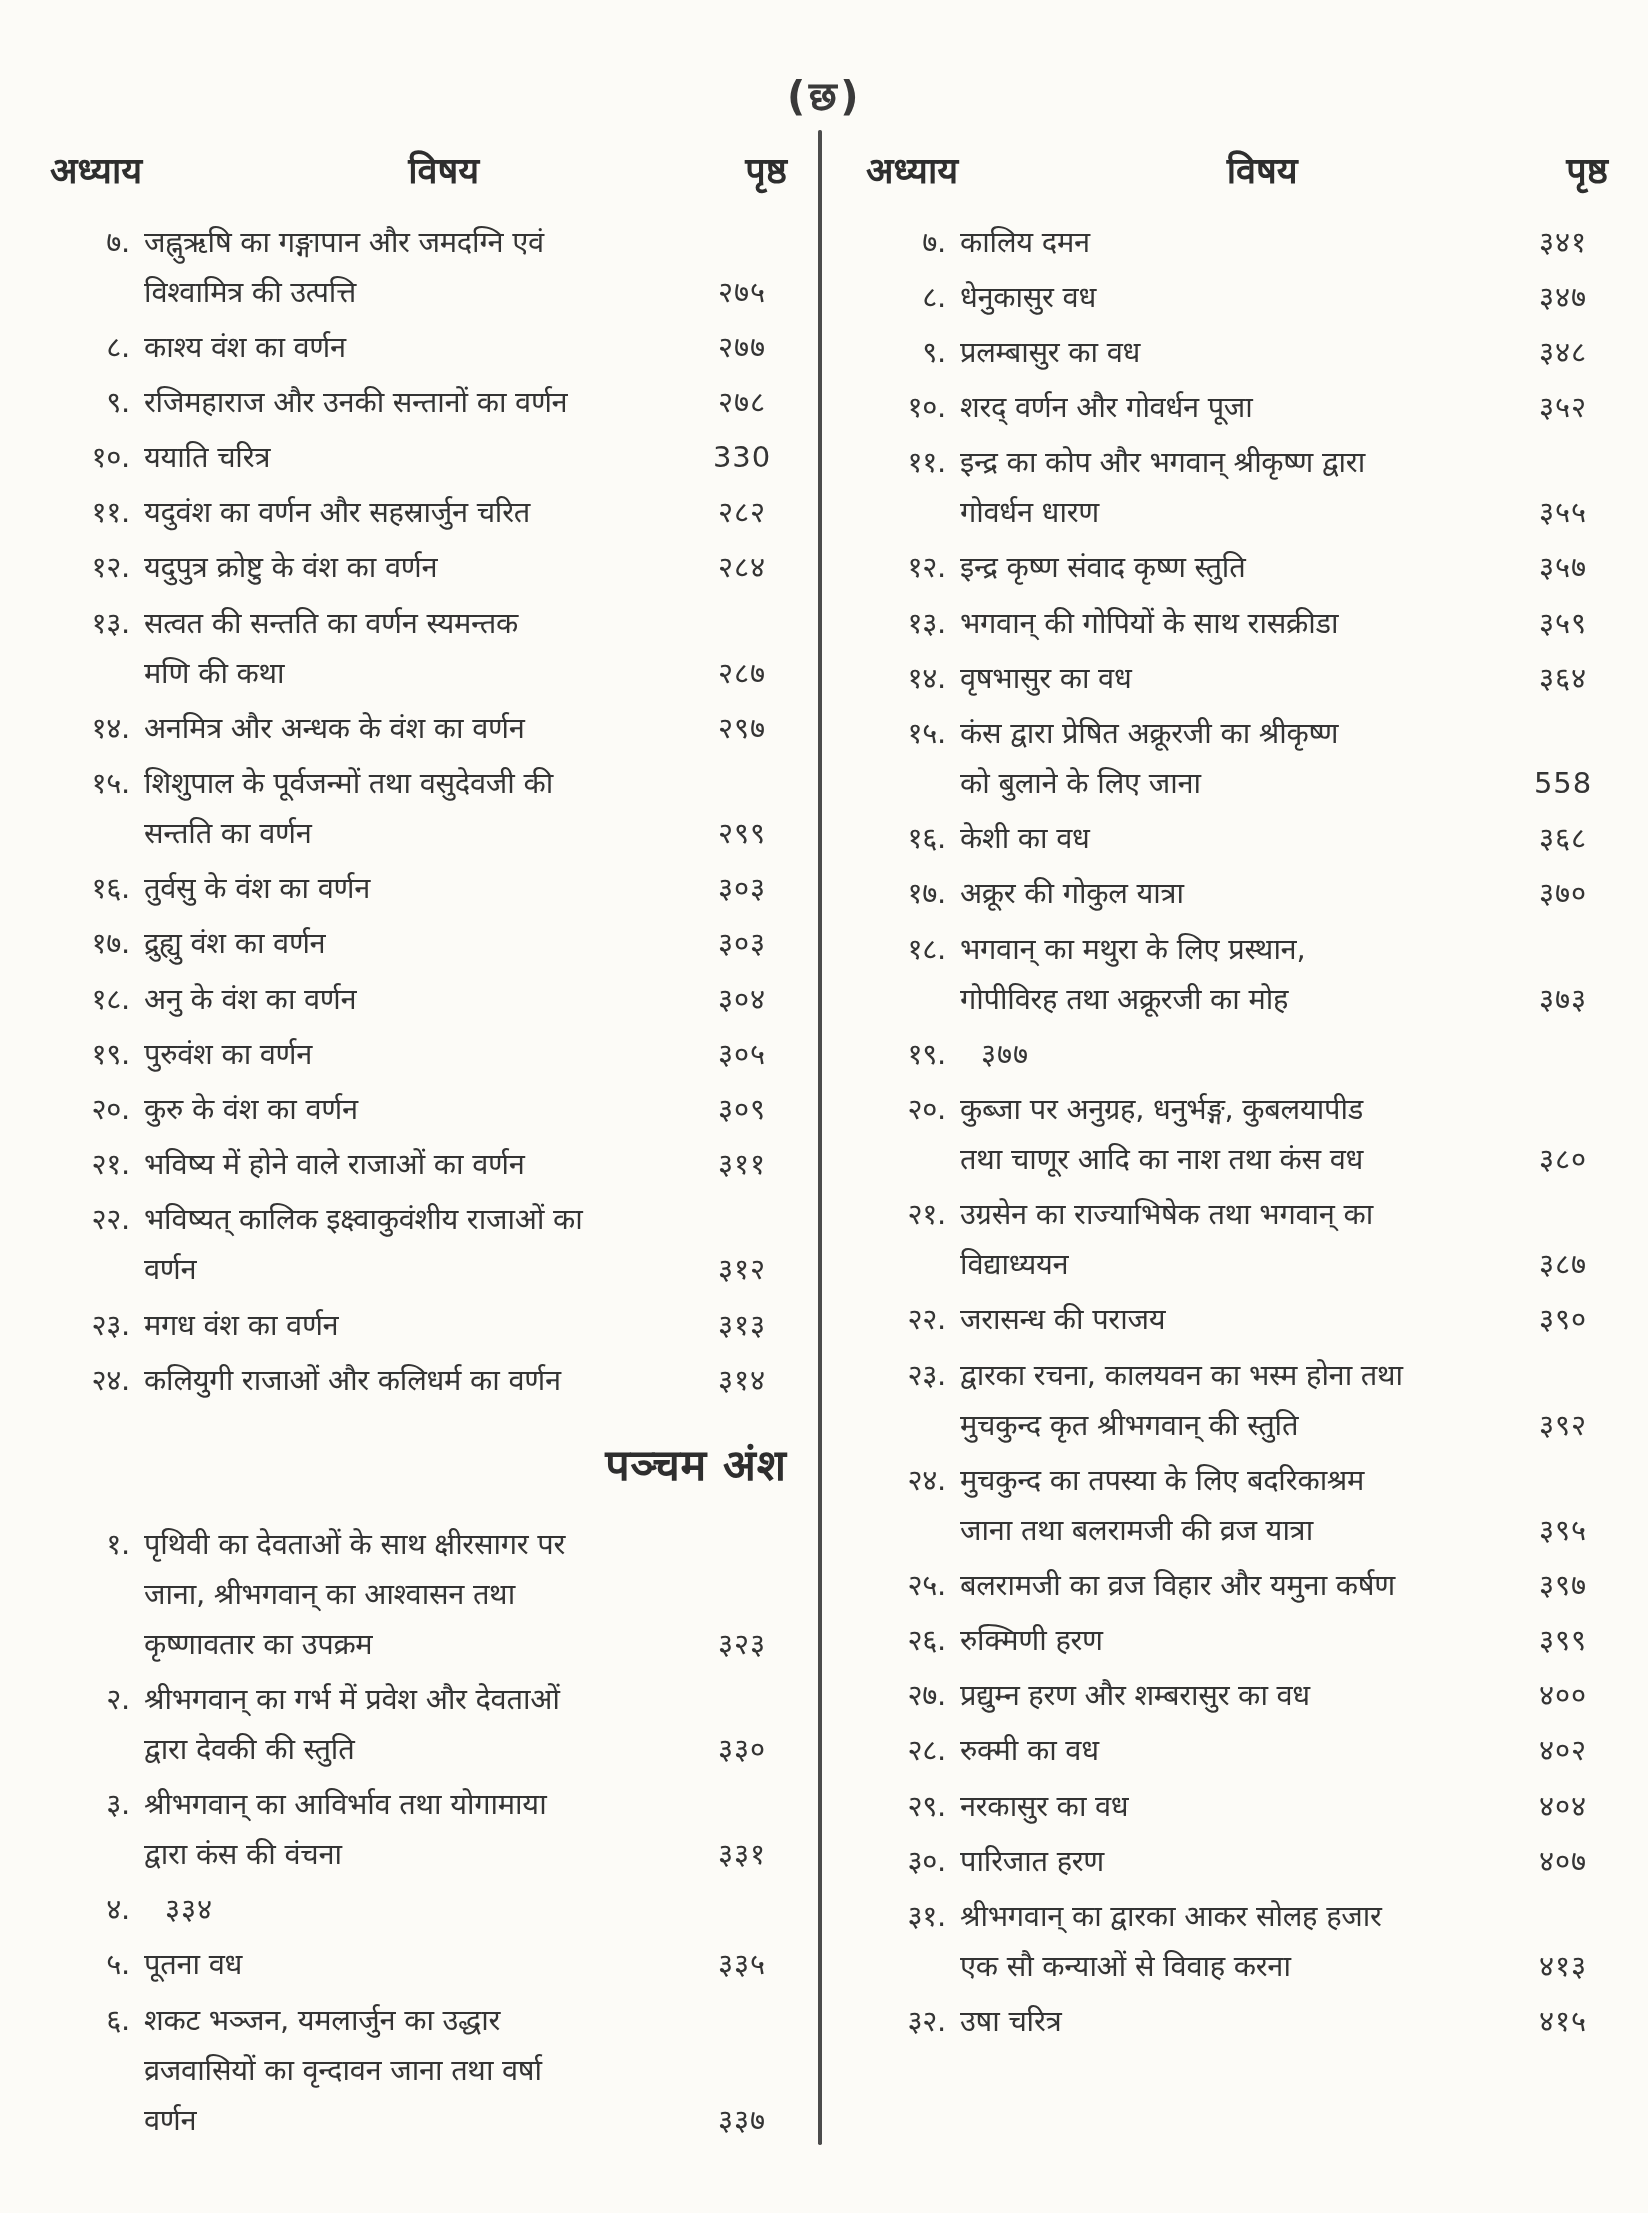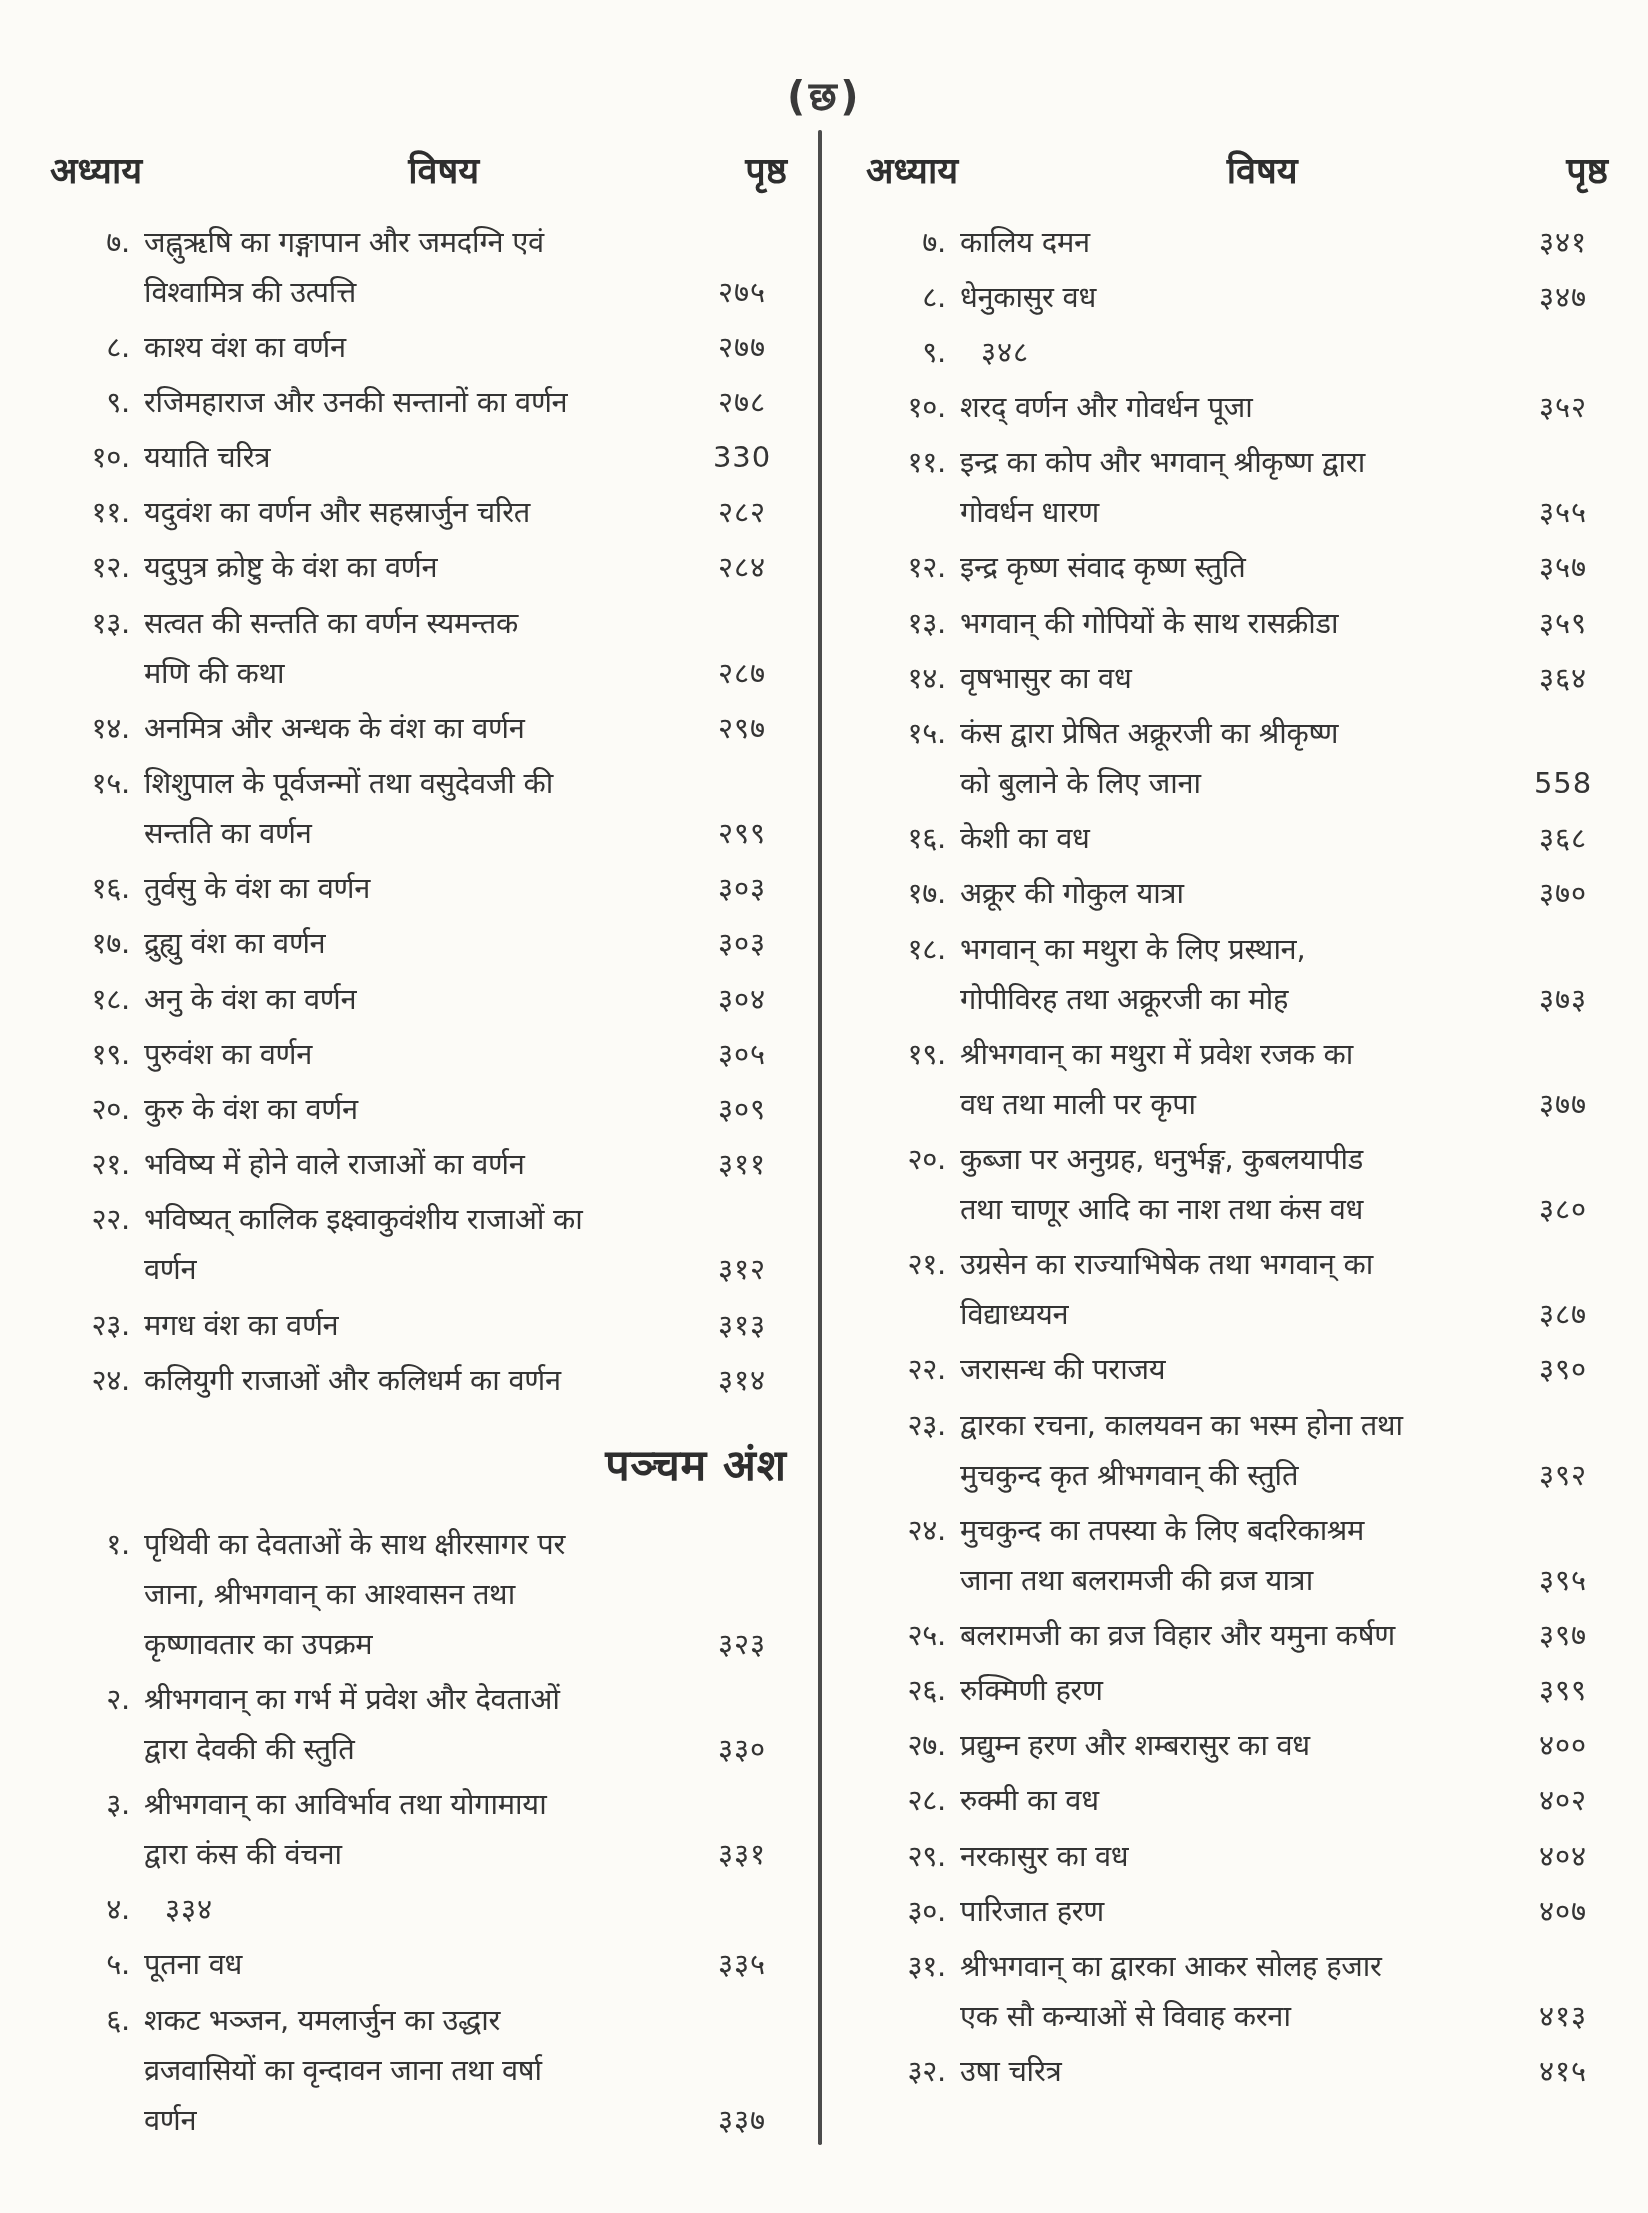--- a/index.html
+++ b/index.html
@@ -204,20 +204,21 @@
       <span class="title">कालिय दमन</span>
       <span class="page-num">३४१</span>
     </div>
     <div class="entry">
       <span class="num">८.</span>
       <span class="title">धेनुकासुर वध</span>
       <span class="page-num">३४७</span>
     </div>
     <div class="entry">
       <span class="num">९.</span>
+      <span class="title">प्रलम्बासुर का वध</span>
       <span class="page-num">३४८</span>
     </div>
     <div class="entry">
       <span class="num">१०.</span>
       <span class="title">शरद् वर्णन और गोवर्धन पूजा</span>
       <span class="page-num">३५२</span>
     </div>
     <div class="entry">
       <span class="num">११.</span>
       <span class="title">इन्द्र का कोप और भगवान् श्रीकृष्ण द्वारा
@@ -256,22 +257,20 @@
       <span class="page-num">३७०</span>
     </div>
     <div class="entry">
       <span class="num">१८.</span>
       <span class="title">भगवान् का मथुरा के लिए प्रस्थान,
 गोपीविरह तथा अक्रूरजी का मोह</span>
       <span class="page-num">३७३</span>
     </div>
     <div class="entry">
       <span class="num">१९.</span>
-      <span class="title">श्रीभगवान् का मथुरा में प्रवेश रजक का
-वध तथा माली पर कृपा</span>
       <span class="page-num">३७७</span>
     </div>
     <div class="entry">
       <span class="num">२०.</span>
       <span class="title">कुब्जा पर अनुग्रह, धनुर्भङ्ग, कुबलयापीड
 तथा चाणूर आदि का नाश तथा कंस वध</span>
       <span class="page-num">३८०</span>
     </div>
     <div class="entry">
       <span class="num">२१.</span>

